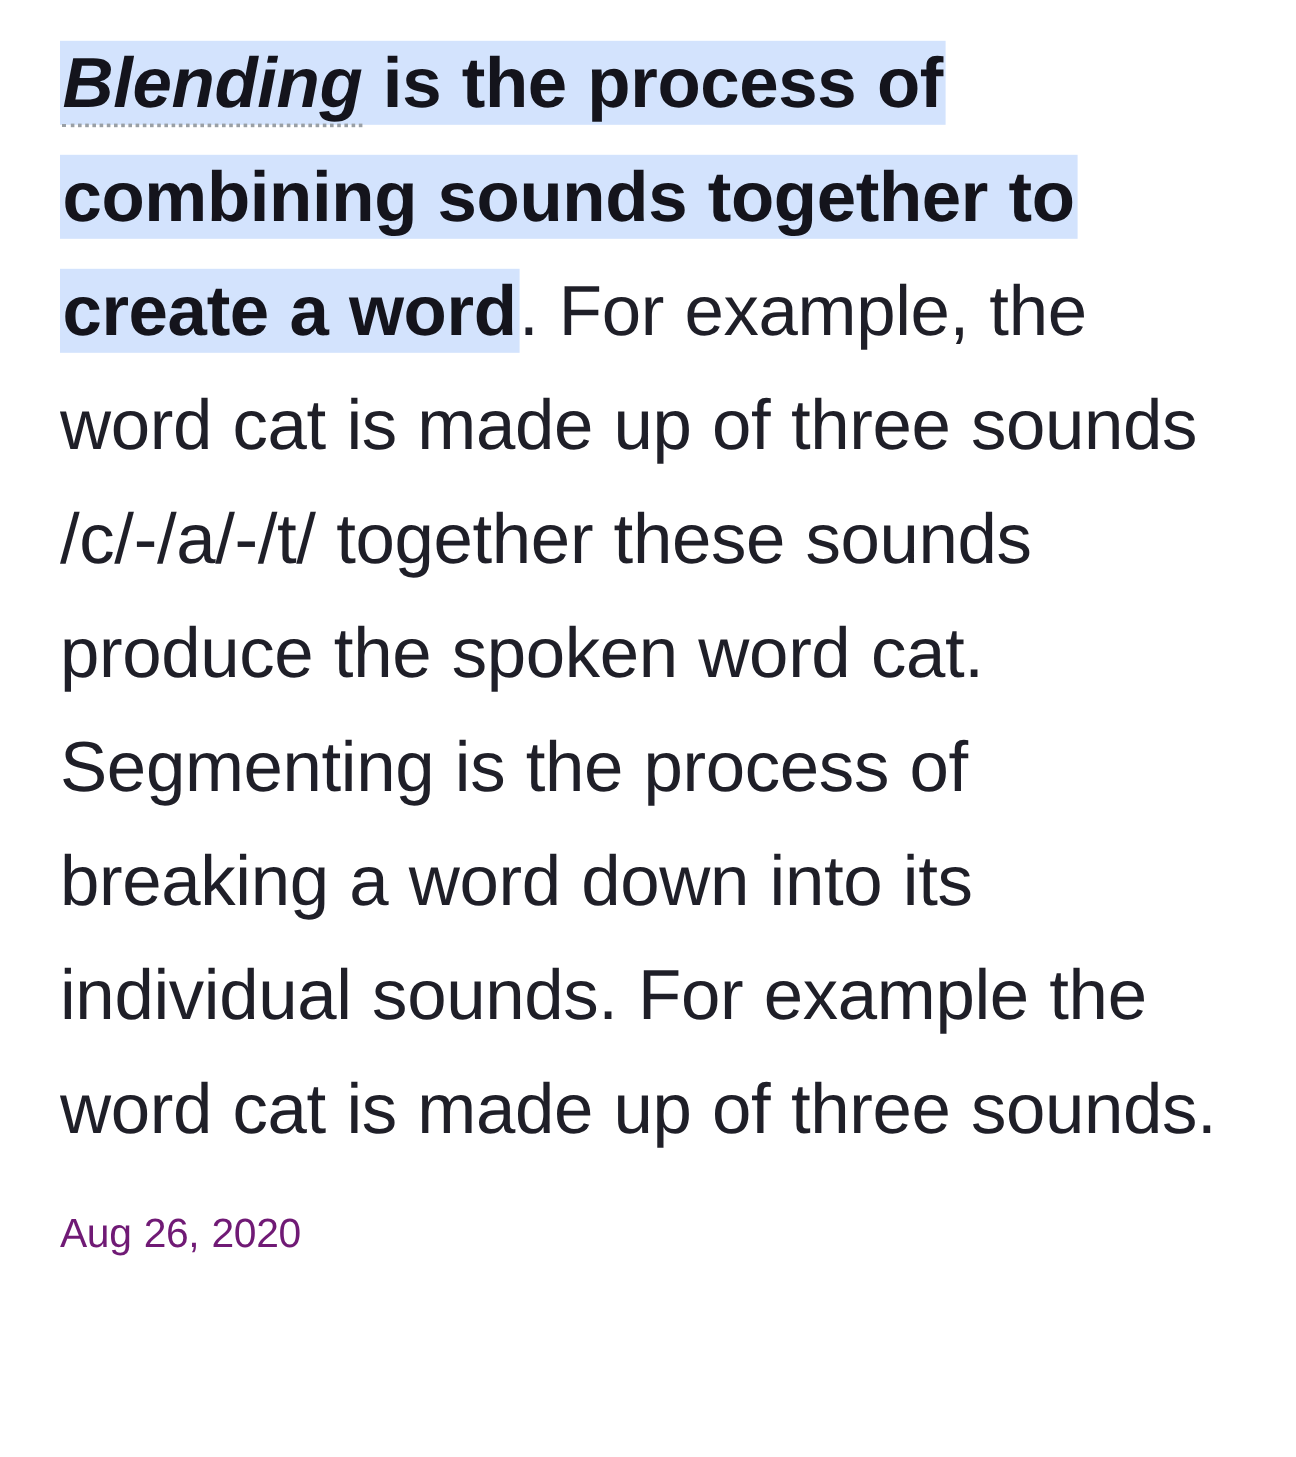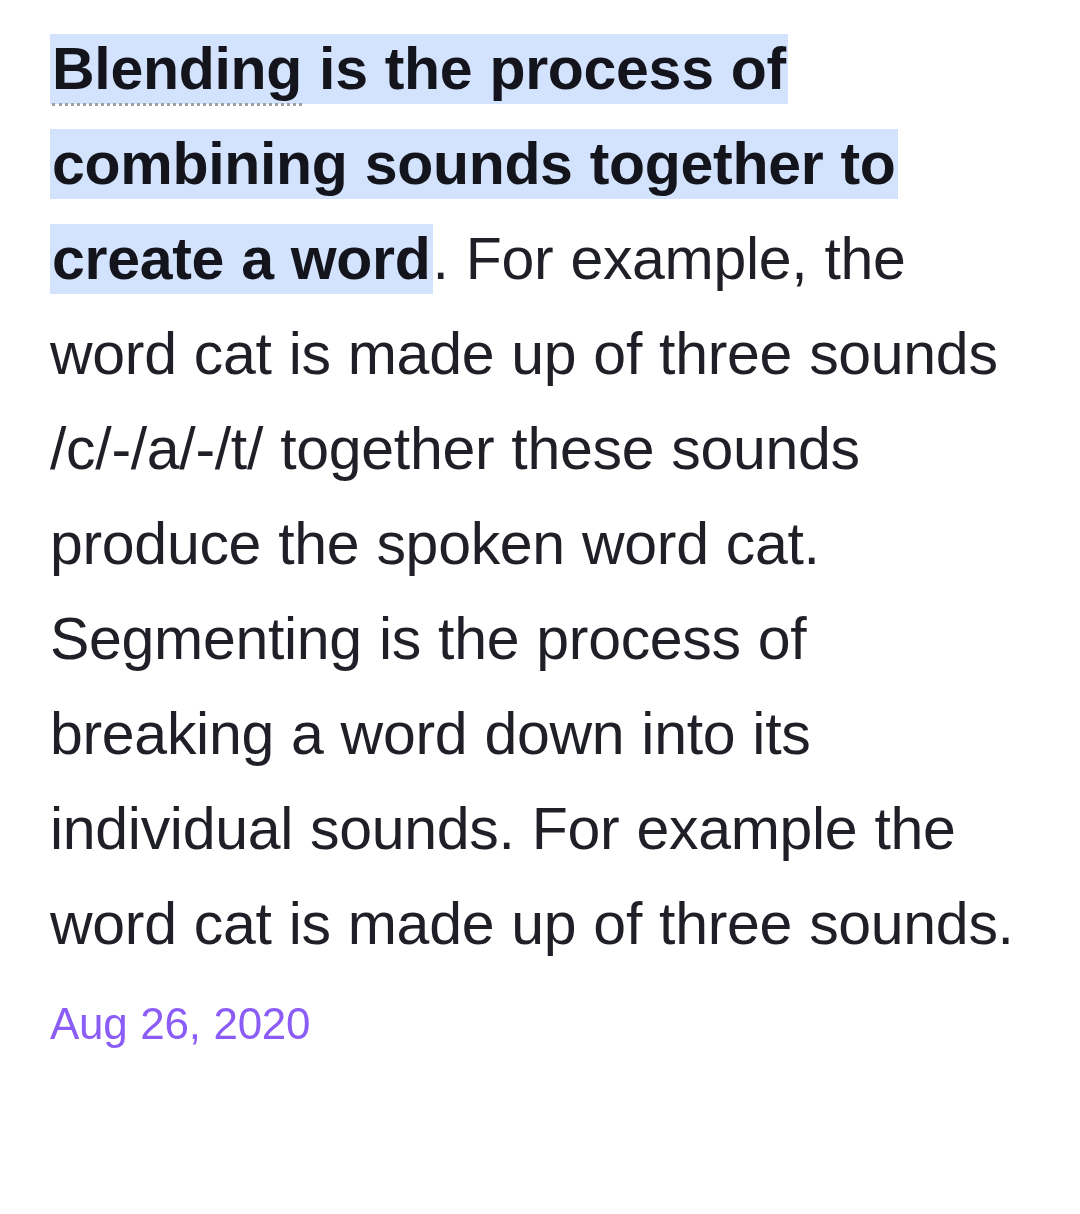--- a/index.html
+++ b/index.html
@@ -29,27 +29,28 @@
     background: #d3e3fd;
     font-weight: bold;
     color: #14141c;
     box-decoration-break: clone;
     -webkit-box-decoration-break: clone;
     padding: 2px 2px;
   }
   .dotted {
     border-bottom: 3px dotted #9aa0a6;
     padding-bottom: 1px;
+    font-style: italic;
   }
   .phonemes {
     font-style: normal;
   }
   .date {
-    font-size: 44px;
-    color: #8b5cf6;
+    font-size: 34px;
+    color: #701a75;
     line-height: 95px;
     white-space: nowrap;
   }
 </style>
 </head>
 <body>
 
 <div class="snippet">
   <div class="answer"><span class="highlight"><span class="dotted">Blending</span><span> is the process of combining sounds together to create a word</span></span><span>. For example, the word cat is made up of three sounds </span><span class="phonemes">/c/-/a/-/t/</span><span> together these sounds produce the spoken word cat. Segmenting is the process of breaking a word down into its individual sounds. For example the word cat is made up of three sounds. </span><span class="date">Aug 26, 2020</span></div>
 </div>

